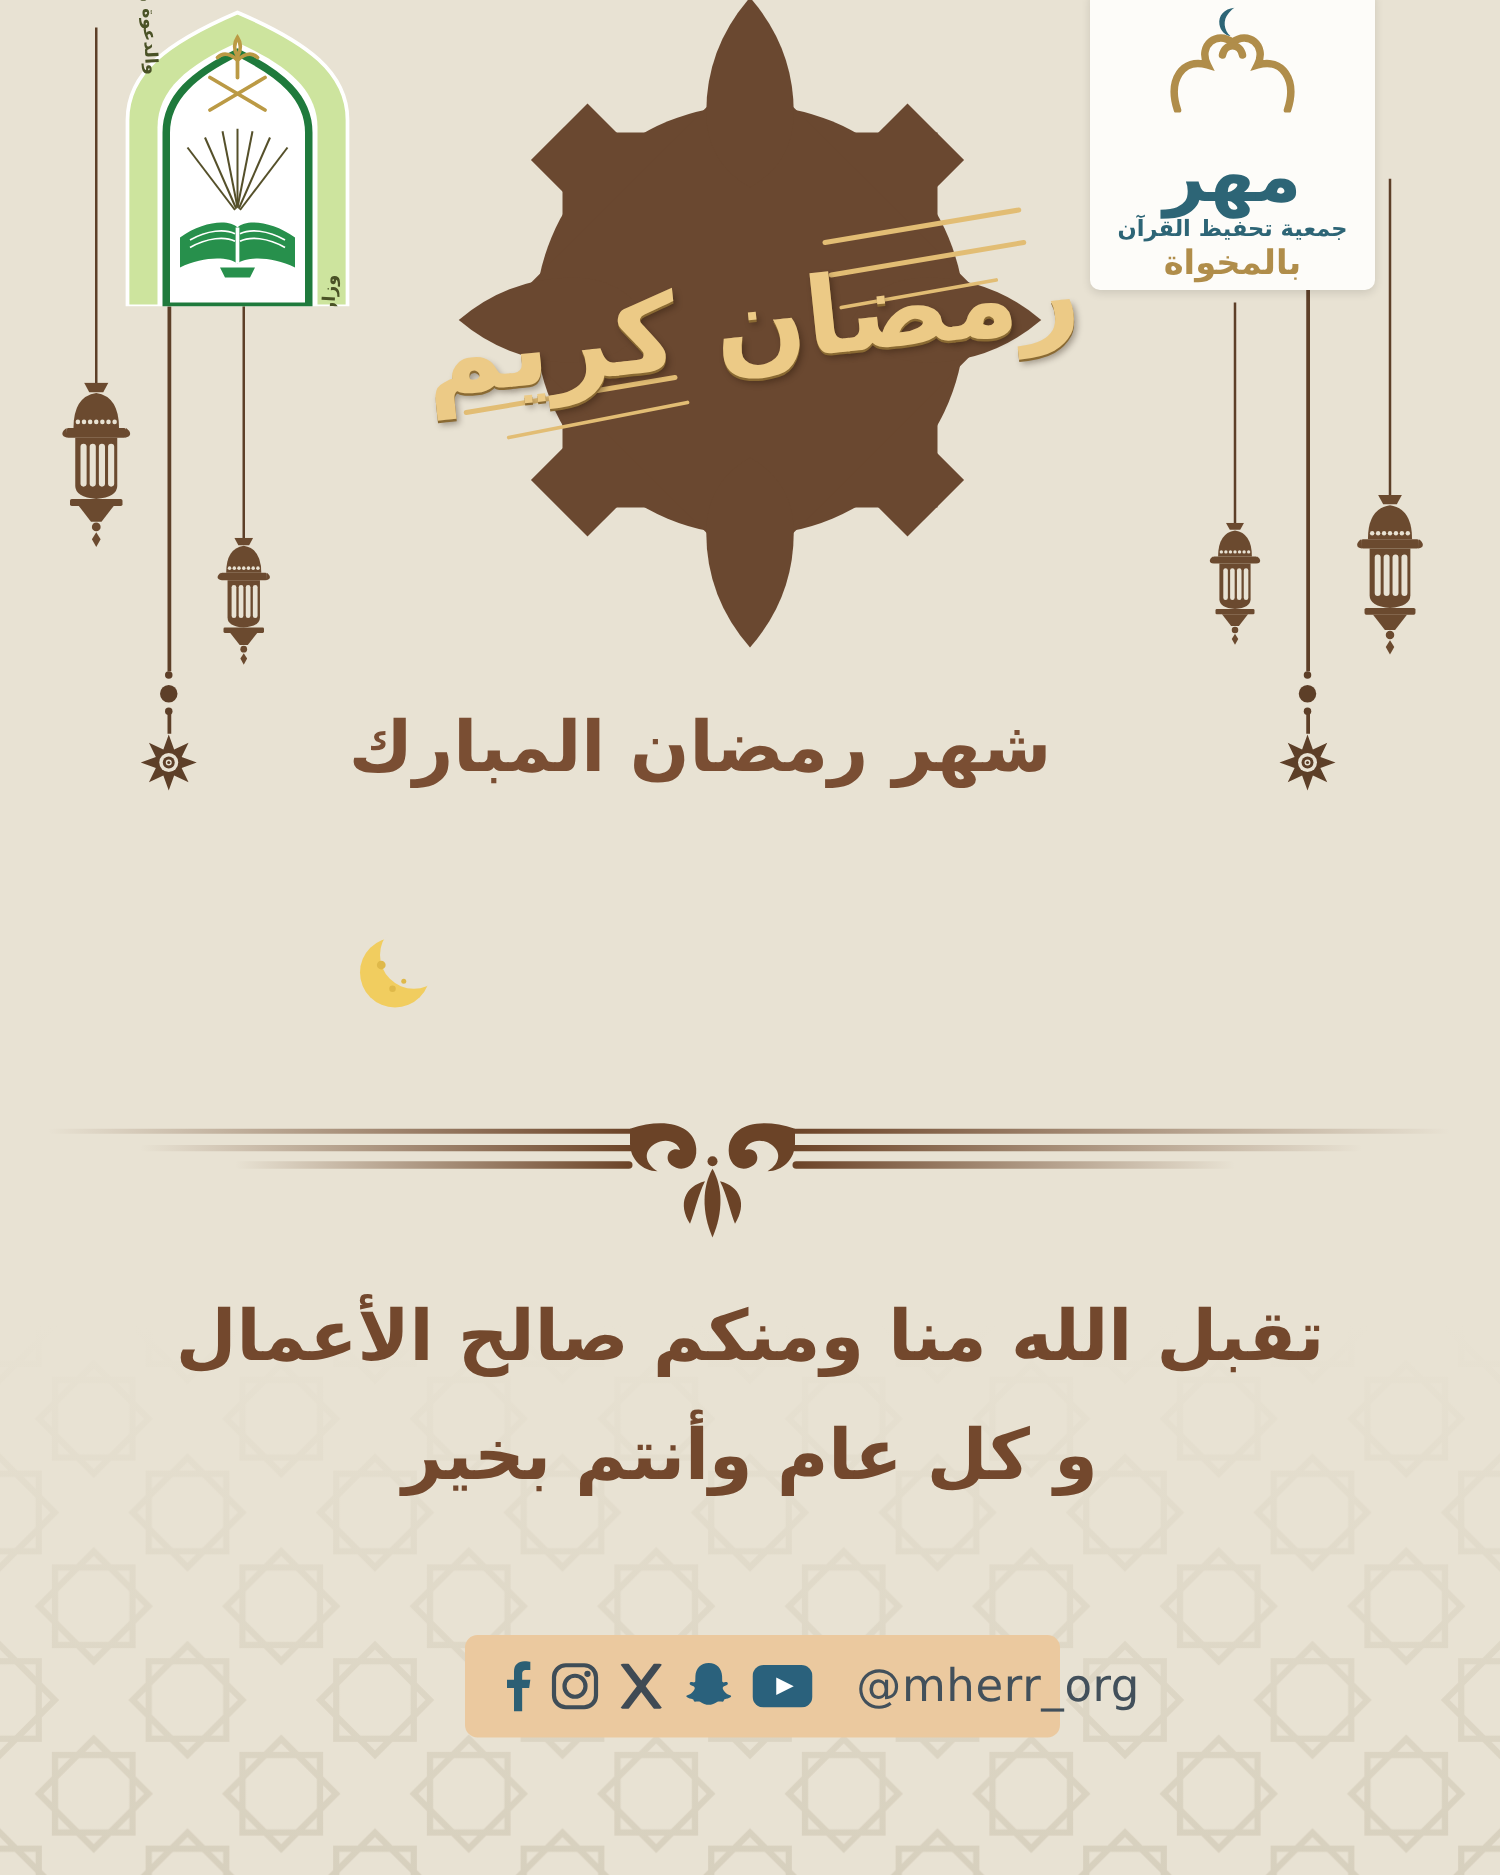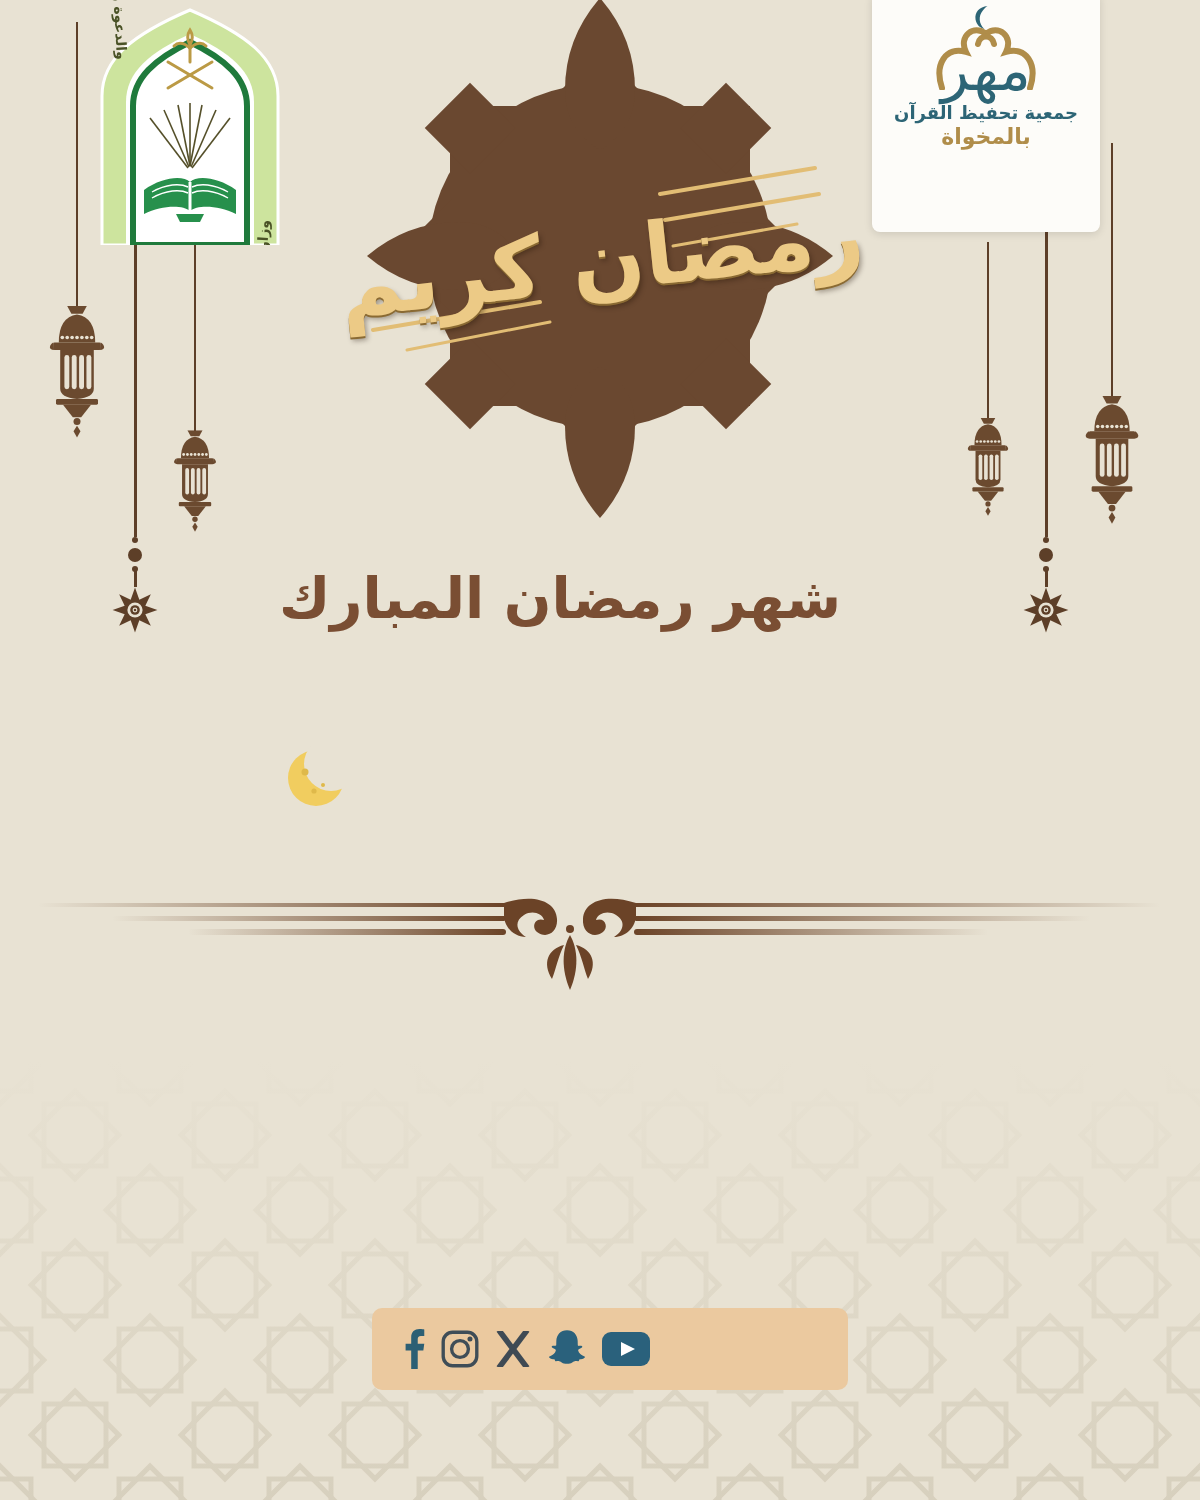--- a/index.html
+++ b/index.html
@@ -36,23 +36,23 @@
   
   .divline{position:absolute;border-radius:3px;}
   .divline.l{background:linear-gradient(to left,#6b4327,rgba(107,67,39,0));}
   .divline.r{background:linear-gradient(to right,#6b4327,rgba(107,67,39,0));}
   
   .maher-card{
     position:absolute;left:872px;top:-8px;width:228px;height:240px;
     background:#fdfcf9;border-radius:8px;box-shadow:0 2px 8px rgba(0,0,0,.12);
     z-index:4;text-align:center;
   }
-  .maher-big{margin-top:48px;font-size:58px;font-weight:normal;color:#2d6576;line-height:60px;direction:rtl;}
+  .maher-big{margin-top:119px;font-size:58px;font-weight:bold;color:#2d6576;line-height:60px;direction:rtl;}
   .maher-sub{font-size:18px;font-weight:bold;color:#2d6576;margin-top:2px;direction:rtl;}
-  .maher-loc{font-size:22px;font-weight:bold;color:#b08d4a;margin-top:1px;direction:rtl;}
+  .maher-loc{font-size:27px;font-weight:bold;color:#b08d4a;margin-top:1px;direction:rtl;}
   
   .social-bar{
     position:absolute;left:372px;top:1308px;width:476px;height:82px;
     background:#ebc99f;border-radius:10px;display:flex;align-items:center;
     padding:0 0 0 30px;box-sizing:border-box;z-index:6;direction:ltr;
   }
   .social-bar .icon{display:block;margin-right:13px;flex:0 0 auto;}
   .handle{font-size:36px;color:#42505b;font-weight:500;letter-spacing:.5px;margin-left:22px;}
   svg{display:block;}
 </style>
@@ -254,20 +254,24 @@
     <g fill="#6b4327">
       <path d="M4,10 C34,0 56,8 57,26 C58,40 46,46 37,39 C31,34 35,24 44,27 C42,20 32,17 24,22 C14,28 16,38 26,44 C14,44 4,34 4,22 Z"></path>
       <path d="M136,10 C106,0 84,8 83,26 C82,40 94,46 103,39 C109,34 105,24 96,27 C98,20 108,17 116,22 C126,28 124,38 114,44 C126,44 136,34 136,22 Z"></path>
       <path d="M70,42 C62,56 61,76 70,97 C79,76 78,56 70,42 Z"></path>
       <path d="M64,52 C48,56 42,70 52,86 C56,76 58,64 64,52 Z"></path>
       <path d="M76,52 C92,56 98,70 88,86 C84,76 82,64 76,52 Z"></path>
       <circle cx="70" cy="36" r="4"></circle>
     </g>
   </svg>
 
+  <div class="dua" dir="rtl">
+    <div>تقبل الله منا ومنكم صالح الأعمال</div>
+    <div>و كل عام وأنتم بخير</div>
+  </div>
 
   <div class="social-bar">
     <svg class="icon" width="24" height="42" viewBox="0 0 24 45">
       <path fill="#2c5f74" d="M16 44V24h6l1-7h-7v-5c0-2 .7-3.5 3.5-3.5H23V1.5C22.3 1.4 20.2 1 17.8 1 12.7 1 9 4.1 9 9.8V17H3v7h6v20z"></path>
     </svg>
     <svg class="icon" width="42" height="42" viewBox="0 0 40 40">
       <g fill="none" stroke="#3f4d57" stroke-width="3.2">
         <rect x="4" y="4" width="32" height="32" rx="9"></rect>
         <circle cx="20" cy="20" r="8"></circle>
       </g>
@@ -279,15 +283,16 @@
         <rect x="13.5" y="-5" width="5" height="42" transform="rotate(-37 16 16)"></rect>
       </g>
     </svg>
     <svg class="icon" width="44" height="44" viewBox="0 0 40 40">
       <path fill="#2a617c" d="M20 3c6 0 9.5 4.3 9.7 9.6l.1 3.8c.1.9 1 .9 1.8.7.9-.3 2.1-.2 2.3.7.2 1-1.2 1.6-2.3 2-.8.3-1.7.8-1.4 1.9.5 2 2.8 4.3 5.3 4.9.8.2 1 .8.5 1.3-1 1-3.2 1.3-4.3 1.5-.4.1-.6.3-.7.8-.1.6-.4 1-1 1-.9-.1-1.9-.3-3-.1-1.9.3-2.6 2.4-7 2.4s-5.1-2.1-7-2.4c-1.1-.2-2.1 0-3 .1-.6 0-.9-.4-1-1-.1-.5-.3-.7-.7-.8-1.1-.2-3.3-.5-4.3-1.5-.5-.5-.3-1.1.5-1.3 2.5-.6 4.8-2.9 5.3-4.9.3-1.1-.6-1.6-1.4-1.9-1.1-.4-2.5-1-2.3-2 .2-.9 1.4-1 2.3-.7.8.2 1.7.2 1.8-.7l.1-3.8C10.5 7.3 14 3 20 3z"></path>
     </svg>
     <svg class="icon" width="48" height="34" viewBox="0 0 48 34">
       <rect x="0" y="0" width="48" height="34" rx="9" fill="#2a617c"></rect>
       <polygon points="19,10 33,17 19,24" fill="#ffffff"></polygon>
     </svg>
+    <span class="handle">@mherr_org</span>
   </div>
 
 </div>
 
 </body></html>

